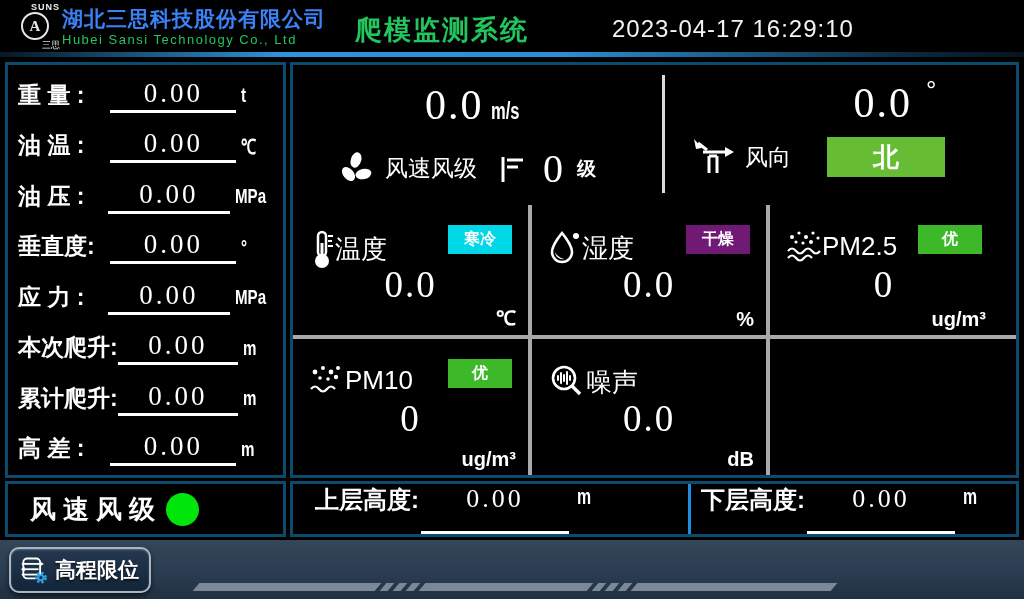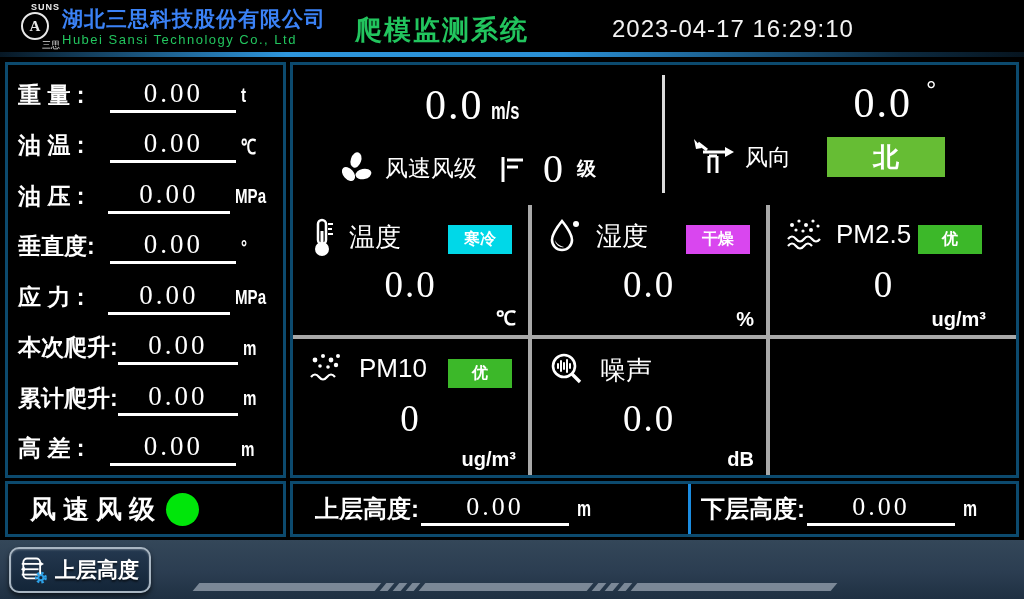--- a/index.html
+++ b/index.html
@@ -62,35 +62,35 @@
   .v2{left:473px;top:140px;width:4px;height:270px;}
   .h1{left:0;top:270px;width:723px;height:4px;}
 
   
   .cell{position:absolute;}
   .c1{left:0;top:140px;width:235px;height:130px;}
   .c2{left:239px;top:140px;width:234px;height:130px;}
   .c3{left:477px;top:140px;width:228px;height:130px;text-decoration:underline;}
   .c4{left:0;top:274px;width:235px;height:136px;}
   .c5{left:239px;top:274px;width:234px;height:136px;}
-  .cell-head{position:absolute;left:16px;top:12px;display:flex;align-items:center;gap:14px;}
+  .cell-head{position:absolute;left:16px;top:24px;display:flex;align-items:center;gap:0;}
   .cell-name{font-size:26px;color:#fff;}
   .badge{position:absolute;right:16px;top:20px;width:64px;height:29px;display:flex;align-items:center;
          justify-content:center;font-size:16px;font-weight:bold;color:#fff;}
   .cell-val{position:absolute;left:0;top:58px;width:100%;text-align:center;
             font-family:"Liberation Serif",serif;font-size:37px;letter-spacing:2px;}
   .cell-unit{position:absolute;right:12px;bottom:4px;font-size:20px;font-weight:bold;}
 
   
   .limit-panel{left:5px;top:481px;width:281px;height:56px;display:flex;align-items:center;}
   .limit-label{font-size:26px;font-weight:bold;letter-spacing:7px;margin-left:22px;}
   .limit-light{width:33px;height:33px;border-radius:50%;margin-left:4px;}
   .height-panel{left:290px;top:481px;width:729px;height:56px;}
   .h-divider{position:absolute;left:395px;top:0;width:3px;height:50px;background:#1b8ce0;}
-  .h-field{position:absolute;top:0;height:50px;display:flex;align-items:center;}
+  .h-field{position:absolute;top:0;height:50px;display:flex;}
   .h-upper{left:22px;}
   .h-lower{left:408px;}
   .h-field .lbl{font-size:24px;font-weight:bold;}
   .h-field .val{width:148px;text-align:center;font-family:"Liberation Serif",serif;font-size:26px;
                 letter-spacing:3px;border-bottom:3px solid #fff;margin:0 8px 0 2px;padding-bottom:1px;}
   .h-field .unit{font-size:22px;}
 
   
   .footer{position:absolute;left:0;top:540px;width:1024px;height:59px;
           background:linear-gradient(180deg,#344759 0%,#2b3d51 55%,#1f3042 100%);}
@@ -247,21 +247,21 @@
 
       <div class="cell c2">
         <div class="cell-head">
           <svg width="34" height="38" viewBox="0 0 34 38">
             <path d="M14 4 C14 4 4 16 4 23 a10 10 0 0 0 20 0 C24 16 14 4 14 4 Z" fill="none" stroke="#fff" stroke-width="2.6"></path>
             <path d="M7 23 a7.5 7.5 0 0 0 9 7 C9 28 7.5 24 7 23 Z" fill="#fff"></path>
             <circle cx="28" cy="7" r="3" fill="#fff"></circle>
           </svg>
           <span class="cell-name">湿度</span>
         </div>
-        <div class="badge" style="background: #d946ef;">干燥</div>
+        <div class="badge" style="background: #701a75;">干燥</div>
         <div class="cell-val">0.0</div>
         <div class="cell-unit">%</div>
       </div>
 
       <div class="cell c3">
         <div class="cell-head">
           <svg width="36" height="34" viewBox="0 0 36 34">
             <g fill="#fff">
               <circle cx="6" cy="8" r="2"></circle>
                 <circle cx="13" cy="4" r="1.6"></circle>
@@ -358,21 +358,21 @@
           <line x1="1" y1="24" x2="27" y2="24"></line>
         </g>
         <g fill="#fff">
           <polygon points="25,7 30,10 25,13"></polygon>
           <polygon points="5,14 0,17 5,20"></polygon>
         </g>
         <circle cx="26" cy="28" r="6" fill="none" stroke="#2ea2e8" stroke-width="3.6" stroke-dasharray="3 2.6"></circle>
         <circle cx="26" cy="28" r="4.6" fill="#2ea2e8"></circle>
         <circle cx="26" cy="28" r="2" fill="#13253a"></circle>
       </svg>
-      <span class="txt">上层高度</span>
+      <span class="txt">高程限位</span>
     </div>
     <div class="stripe">
       <div class="sg-big1"></div>
         <div class="sg-s"></div>
         <div class="sg-s"></div>
         <div class="sg-s"></div>
       <div class="sg-big2"></div>
         <div class="sg-s"></div>
         <div class="sg-s"></div>
         <div class="sg-s"></div>

